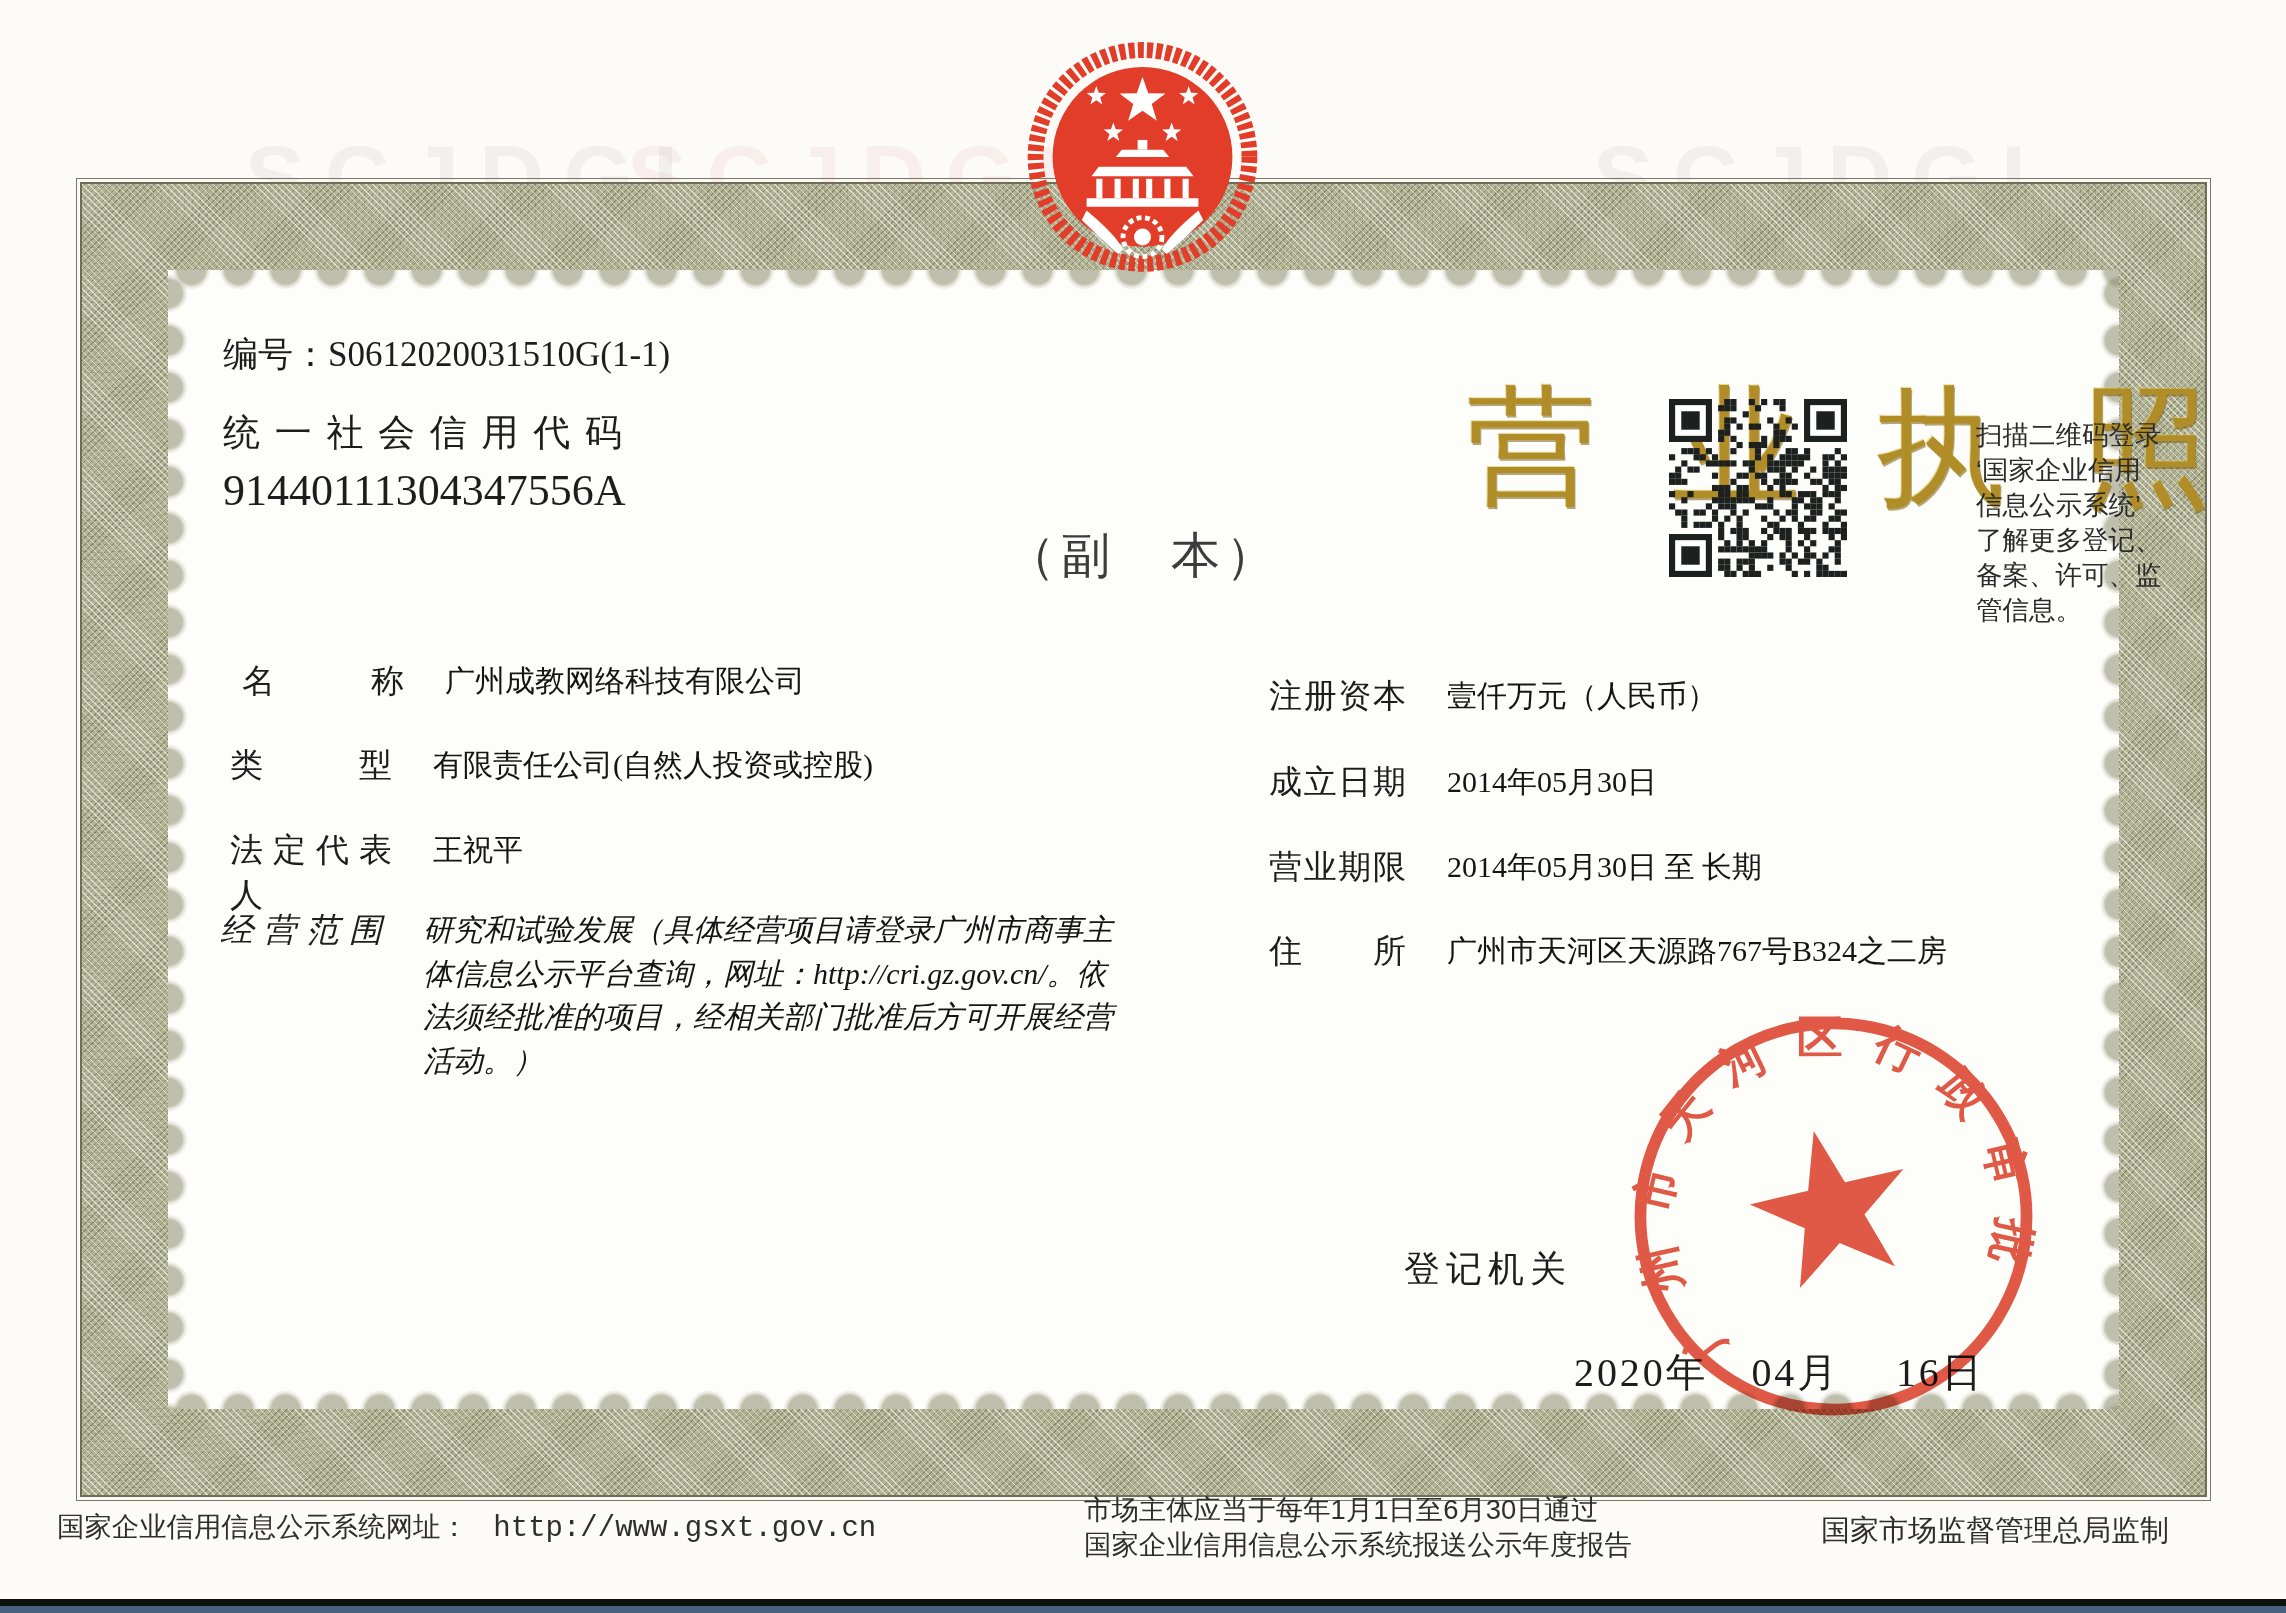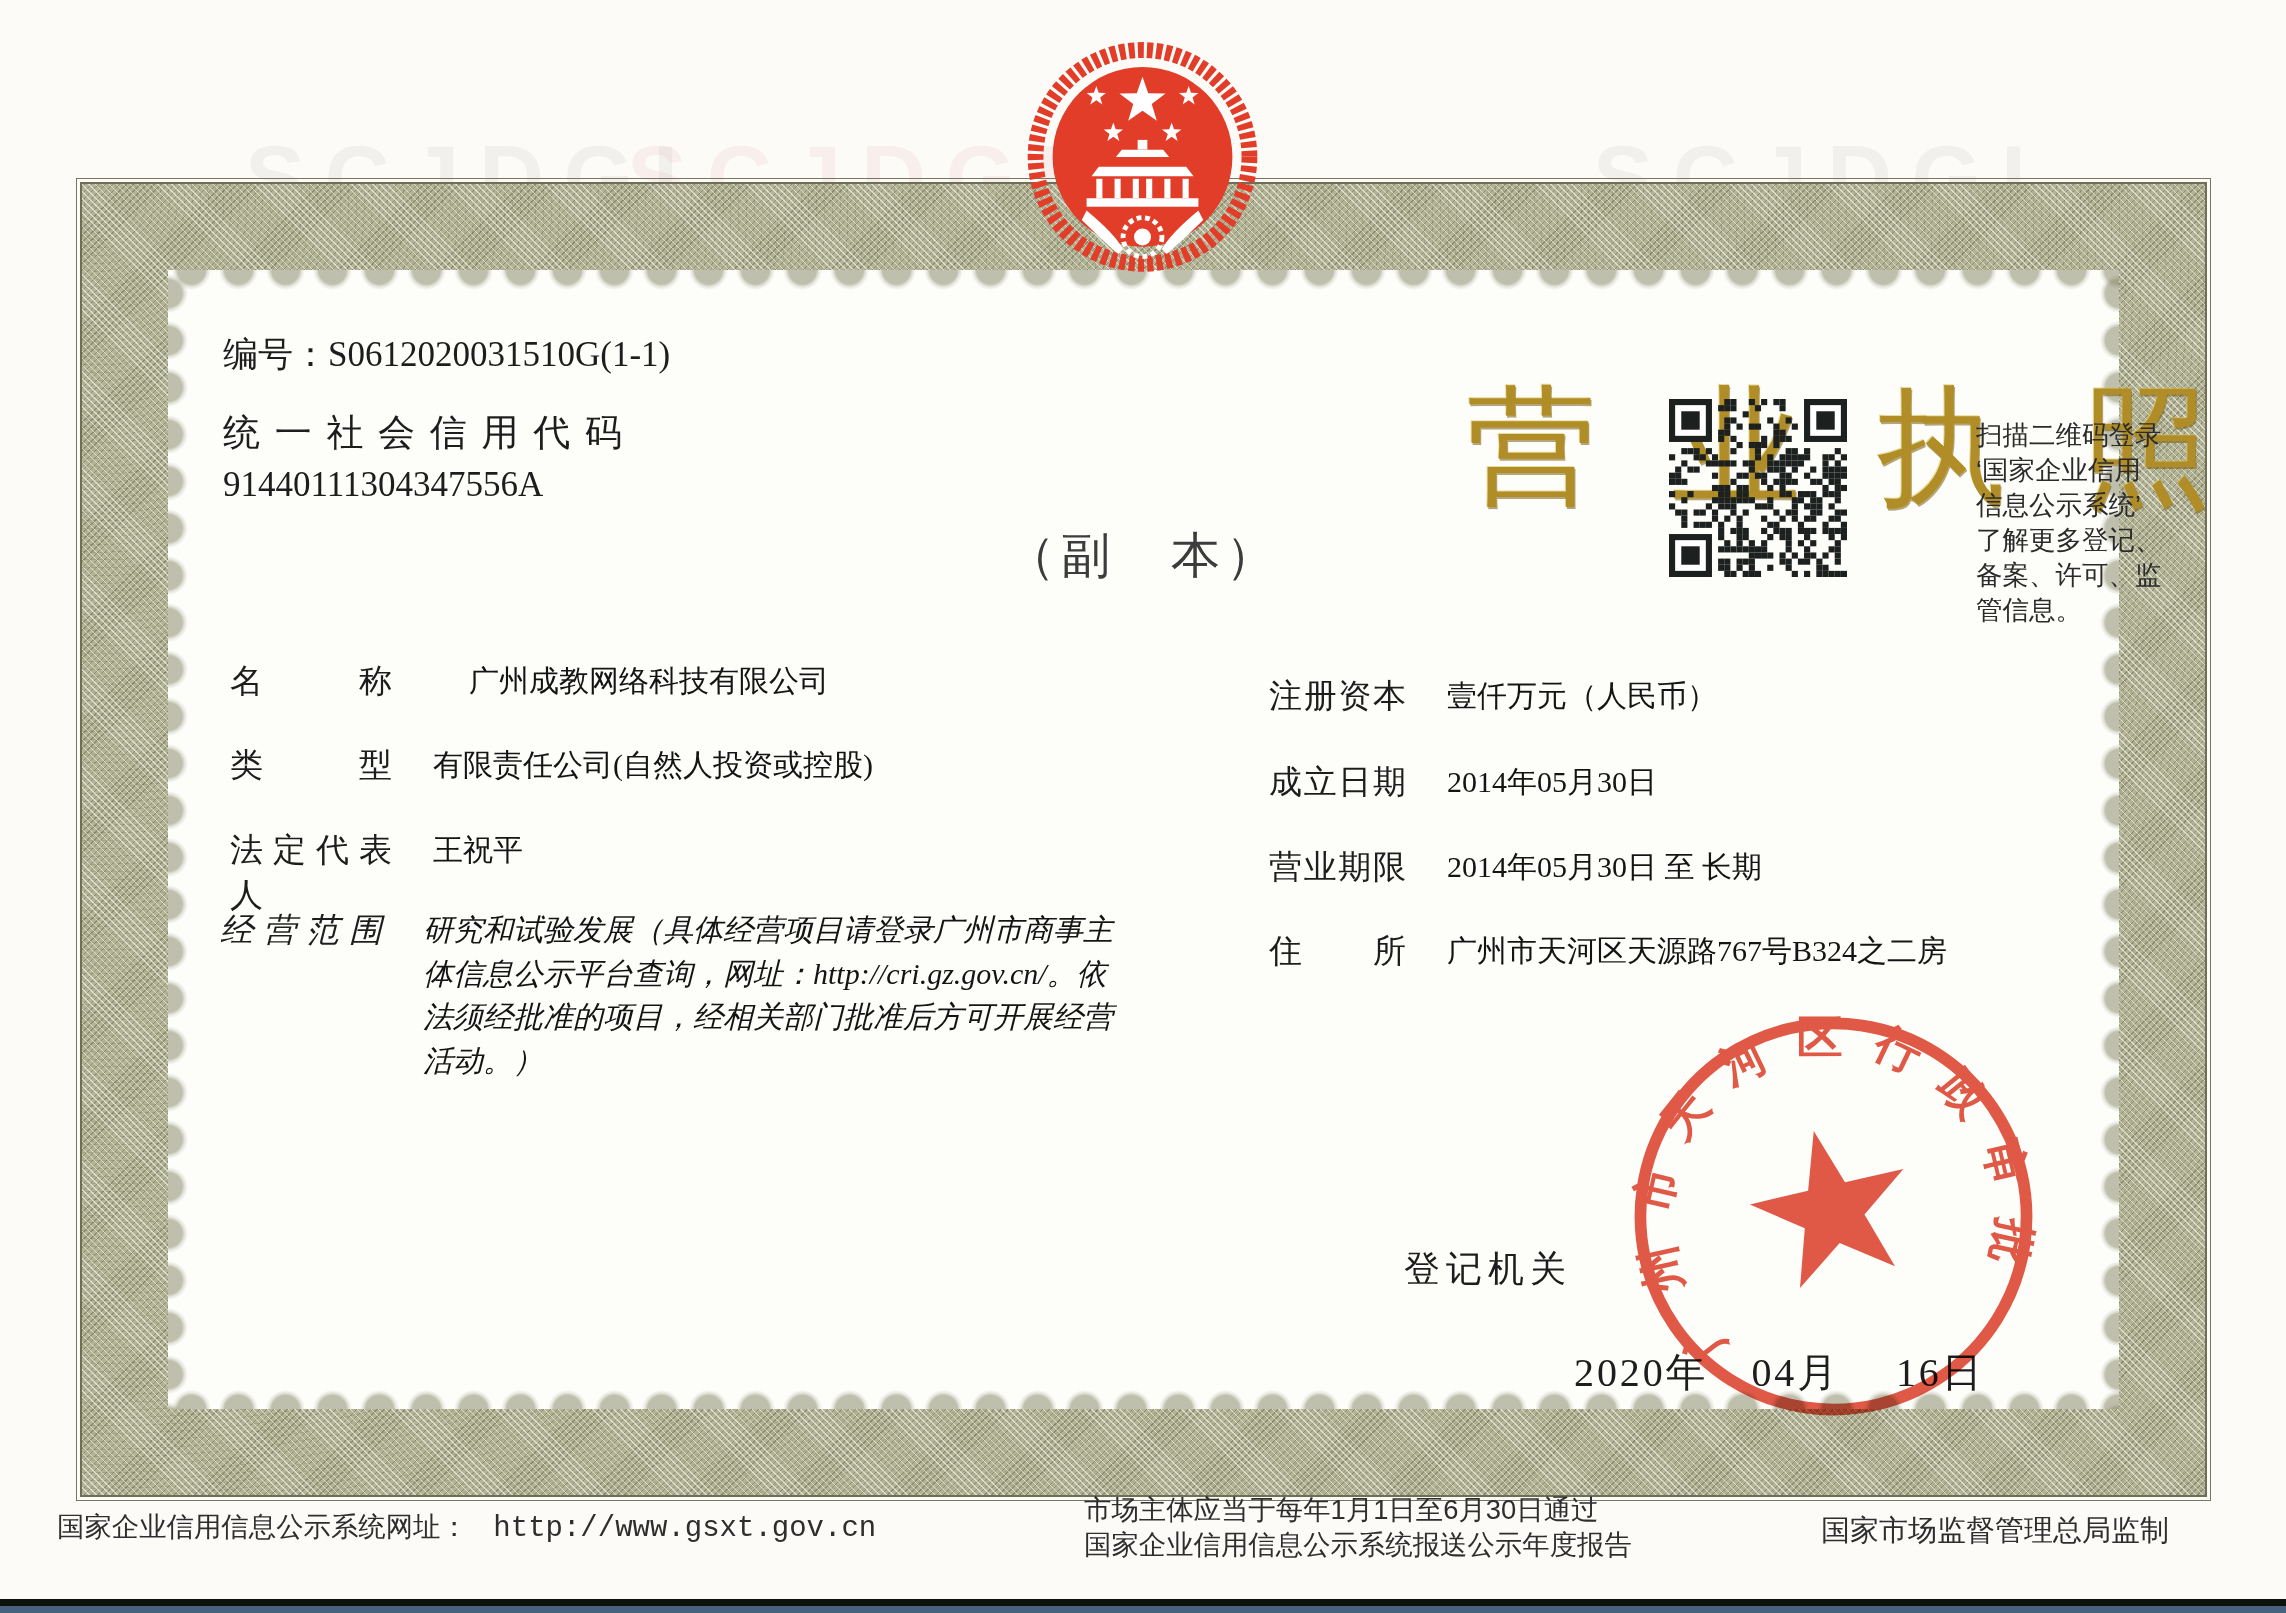--- a/index.html
+++ b/index.html
@@ -49,21 +49,21 @@
     background:radial-gradient(circle 19.6px at 100% 50%, rgba(140,140,110,.55) 13.7px, rgba(140,140,110,.18) 16.7px, transparent 19.6px);
     background-size:23.5px 47px; background-repeat:repeat-y; }
 
   
   .emblem { position:absolute; left:1021px; top:23.5px; width:243px; height:312px; }
 
   
   .serial { position:absolute; left:223px; top:331px; font-size:35px; color:#1d1d1d; }
   .serial .v { font-family:"Liberation Serif", serif; }
   .credit-label { position:absolute; left:223px; top:408px; font-size:37px; letter-spacing:14.7px; color:#1d1d1d; }
-  .credit-value { position:absolute; left:223px; top:465px; font-size:35px; font-family:"Liberation Serif", serif; color:#1d1d1d; }
+  .credit-value { position:absolute; left:223px; top:465px; font-size:44px; font-family:"Liberation Serif", serif; color:#1d1d1d; }
 
   .title {
     position:absolute; left:0; right:0; top:361px; text-align:right;
     font-size:129px; font-weight:normal; letter-spacing:76px; padding-left:76px;
     color:#b08d26;
     text-shadow:1px 2px 0 rgba(122,92,16,.55), -1px -1px 0 rgba(222,196,96,.6);
     font-family:"Liberation Serif", serif;
   }
   .subtitle {
     position:absolute; left:0; right:0; top:523px; text-align:center;
@@ -473,21 +473,21 @@
       <rect x="1" y="23" width="5" height="5" fill="#fff"></rect>
       <rect x="2" y="24" width="3" height="3" fill="#1c211f"></rect>
     </svg>
   <div class="qr-caption">扫描二维码登录
 ‘国家企业信用
 信息公示系统’
 了解更多登记、
 备案、许可、监
 管信息。</div>
 
-  <div class="row" style="left:230px; top:659px;gap:36px;">
+  <div class="row" style="left:242px; top:659px;">
     <span class="lbl w-left">名称</span>
     <span class="val">广州成教网络科技有限公司</span>
   </div>
   <div class="row" style="left:230px; top:828px;">
     <span class="lbl w-left">法定代表人</span>
     <span class="val">王祝平</span>
   </div>
   <div class="row" style="left:230px; top:743px;">
     <span class="lbl w-left">类型</span>
     <span class="val">有限责任公司(自然人投资或控股)</span>

